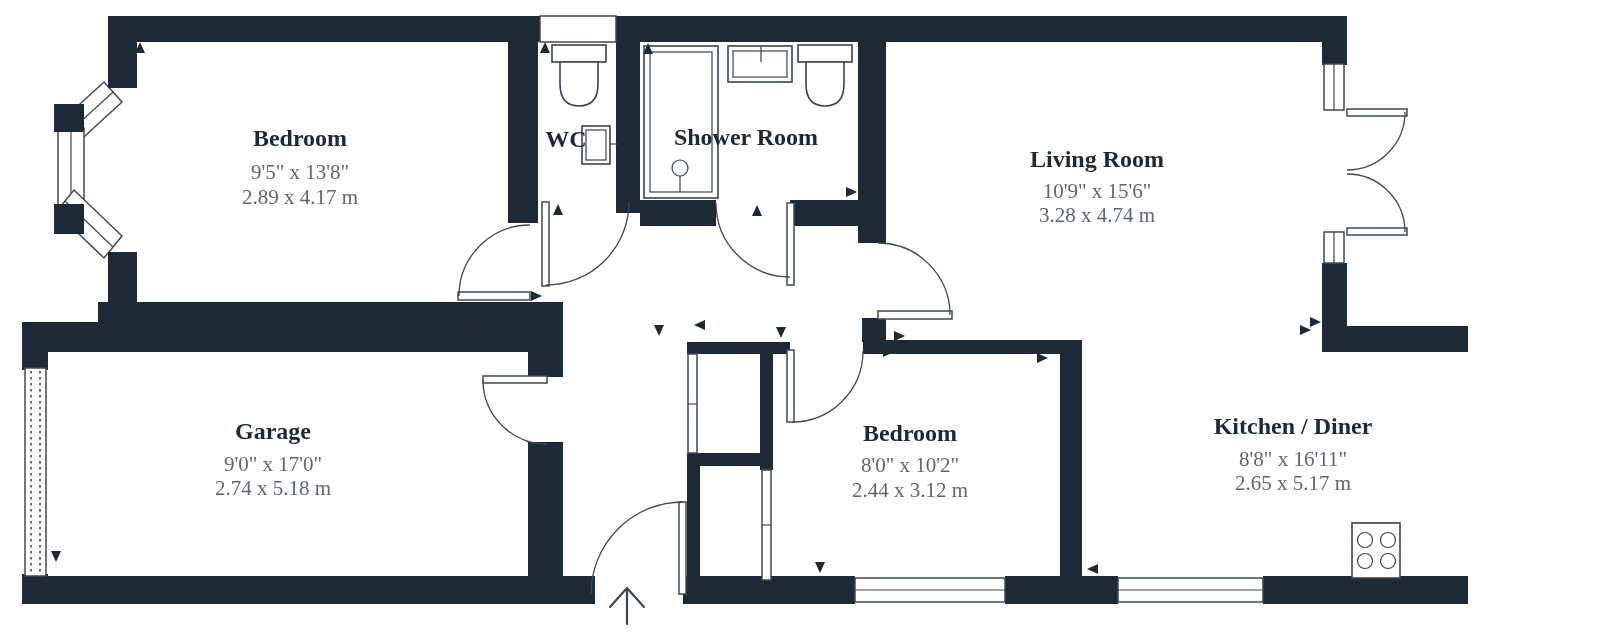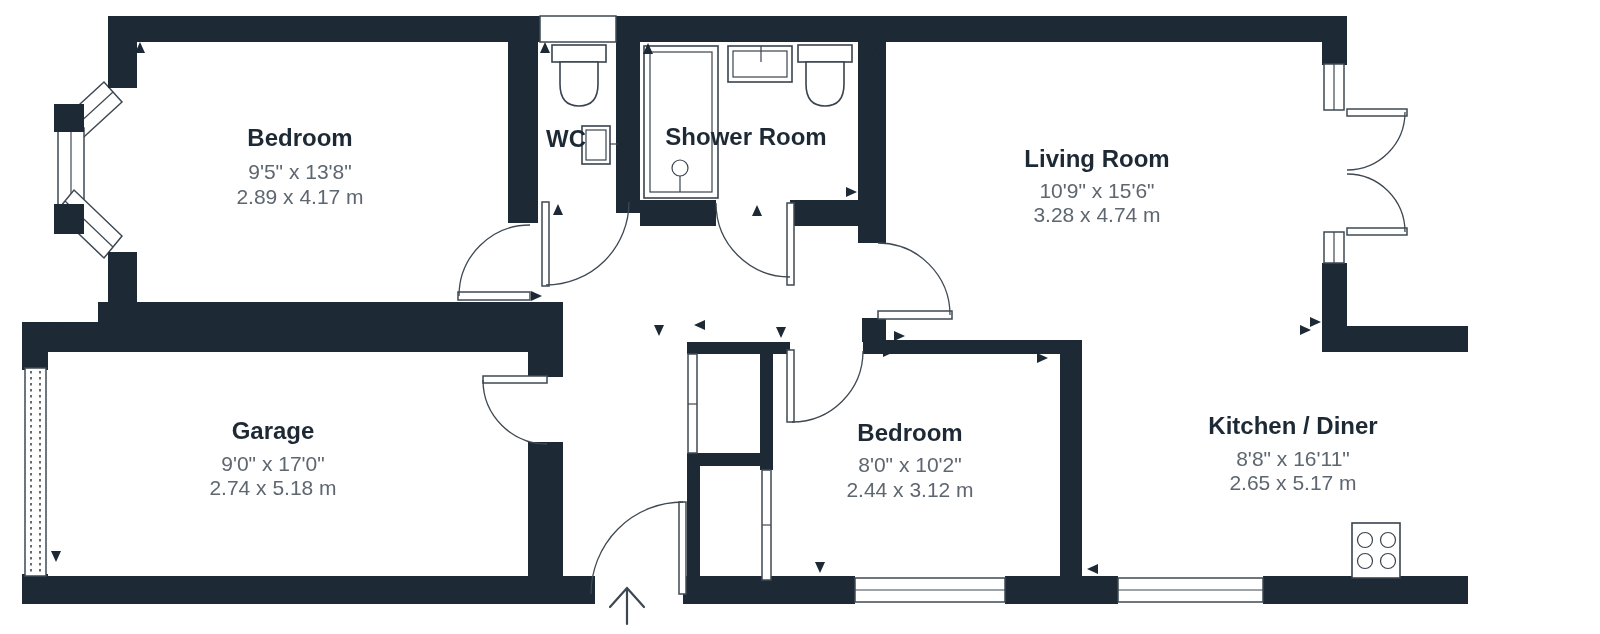--- a/index.html
+++ b/index.html
@@ -1,21 +1,21 @@
 <!DOCTYPE html>
 <html style="--wall: #1d2935; --line: #3e4953; --fline: #39434e; --name: #1d2935; --dims: #5e6670; --bg: #ffffff;"><head>
 <meta charset="utf-8">
 <style>
   :root{
     --wall:#1d2935; --line:#3e4953; --fline:#39434e;
     --name:#1d2935; --dims:#5e6670; --bg:#ffffff;
   }
   html,body{margin:0;padding:0;background:var(--bg);}
   .stage{position:relative;width:1468px;height:634px;background:var(--bg);overflow:hidden;
-         font-family:Liberation Sans, sans-serif;}
+         font-family:Liberation Serif, serif;}
   svg{display:block}
   .wall{fill:var(--wall);stroke:none}
   .win{fill:#fff;stroke:var(--line);stroke-width:1.5}
   .winline{stroke:var(--line);stroke-width:1.2;fill:none}
   .leaf{fill:#fff;stroke:var(--line);stroke-width:1.5}
   .arc{fill:none;stroke:var(--line);stroke-width:1.3}
   .fix{fill:#fff;stroke:var(--fline);stroke-width:1.6}
   .fixin{fill:none;stroke:var(--fline);stroke-width:1.2}
   .dotted{stroke:var(--line);stroke-width:1.6;stroke-dasharray:2.5 3.5;fill:none}
   .room-name{font-size:24px;font-weight:700;fill:var(--name);text-anchor:middle}

